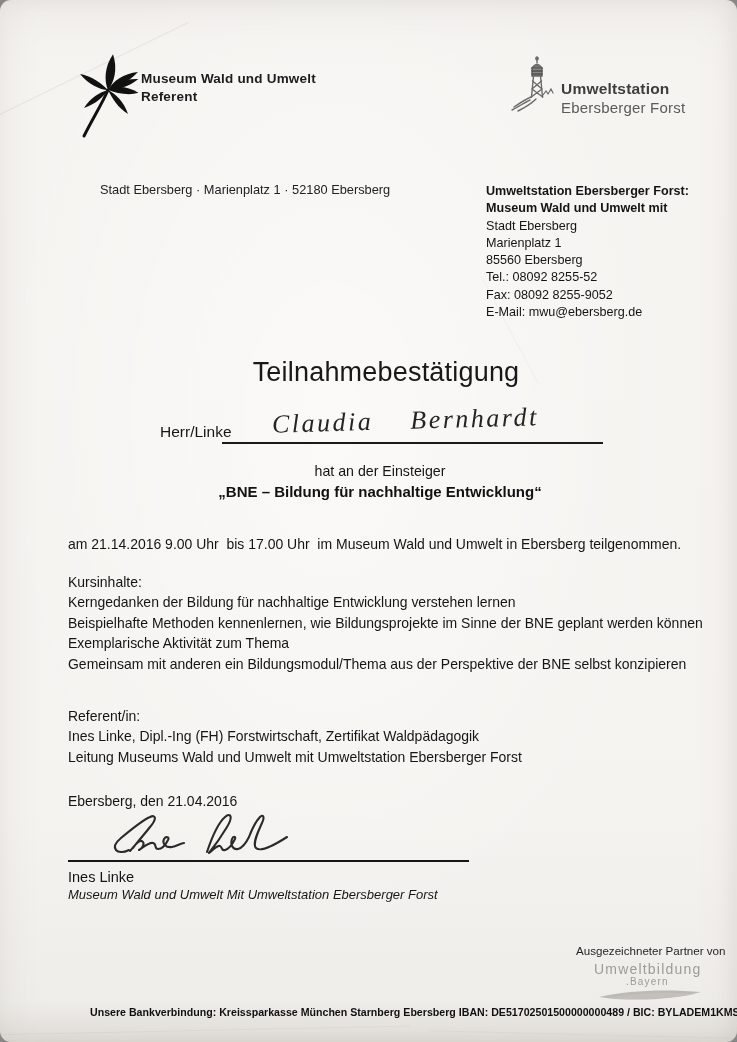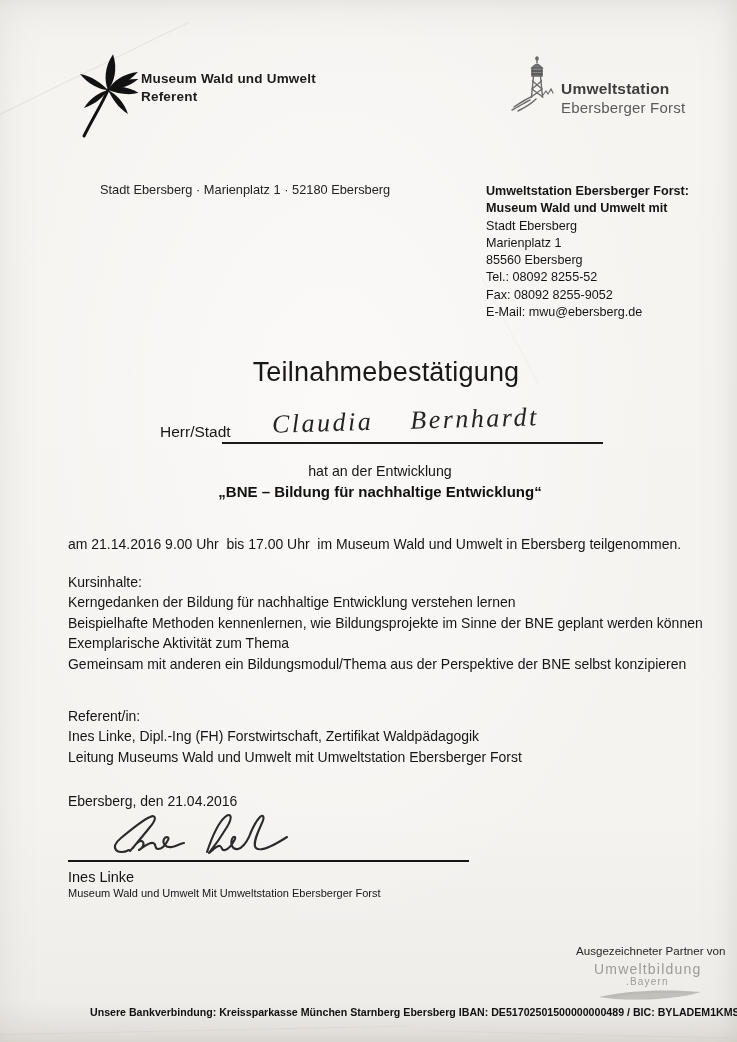--- a/index.html
+++ b/index.html
@@ -8,20 +8,21 @@
     width:737px;height:1042px;
     margin:0 auto;
     background:
       radial-gradient(ellipse at 45% 40%, rgba(255,255,255,0.55) 0%, rgba(255,255,255,0) 60%),
       linear-gradient(180deg,#f3f1ee 0%, #f6f4f1 8%, #f5f3f0 78%, #efedea 96%, #e3e0db 100%),
       #f5f3f0;
     box-shadow: inset 0 0 40px rgba(120,112,100,0.12), inset -6px 0 14px rgba(120,112,100,0.06);
     overflow:hidden;
     font-family:"Liberation Sans", sans-serif;
     color:#1a1a1a;
+    border-radius:11px;
   }
   .crease{position:absolute;background:rgba(110,104,94,0.10);pointer-events:none;}
   .crease.c1{width:220px;height:1px;left:-20px;top:70px;transform:rotate(-26deg);}
   .crease.c2{width:120px;height:1px;left:450px;top:330px;transform:rotate(62deg);opacity:.5;}
   .crease.c3{width:420px;height:1px;left:-10px;top:1030px;transform:rotate(-1.2deg);opacity:.6;}
   .crease.c4{width:300px;height:1px;left:430px;top:1034px;transform:rotate(1.4deg);opacity:.5;}
   .abs{position:absolute;}
   .museum-name{font-size:13.5px;font-weight:700;color:#1c1c1c;line-height:18px;letter-spacing:.2px;}
   .station-name1{font-size:15.5px;font-weight:700;color:#3d3d3d;letter-spacing:.2px;}
   .station-name2{font-size:15px;font-weight:400;color:#5a5a5a;letter-spacing:.2px;}
@@ -37,21 +38,21 @@
   }
   .name-line{border-bottom:2px solid #1a1a1a;}
   .centerblock{text-align:center;}
   .ct1{font-size:14.2px;color:#151515;}
   .ct2{font-size:15px;font-weight:700;color:#111;margin-top:4px;}
   .ct3{font-size:15px;font-weight:700;color:#111;margin-top:3px;}
   .body-line{font-size:14.2px;color:#151515;white-space:pre-wrap;transform:scaleX(.985);transform-origin:left;}
   .body-block{font-size:14.2px;color:#151515;line-height:20.4px;transform:scaleX(.985);transform-origin:left;}
   .sig-line{border-bottom:2px solid #161616;}
   .sig-name{font-size:14.5px;color:#141414;}
-  .sig-org{font-size:11px;color:#161616;}
+  .sig-org{font-size:13px;color:#161616;font-style:italic;}
   .partner-caption{font-size:11.6px;color:#262626;}
   .partner-logo1{font-size:14px;color:#9d9b97;letter-spacing:1.2px;}
   .partner-logo2{font-size:10px;color:#9d9b97;letter-spacing:1.2px;}
   .bank{font-size:11.8px;font-weight:700;color:#101010;white-space:nowrap;transform:scaleX(.9);transform-origin:left;}
 </style>
 </head>
 <body>
 
 <div class="page">
 
@@ -103,26 +104,26 @@
     <div>Stadt Ebersberg</div>
     <div>Marienplatz 1</div>
     <div>85560 Ebersberg</div>
     <div>Tel.: 08092 8255-52</div>
     <div>Fax: 08092 8255-9052</div>
     <div>E-Mail: mwu@ebersberg.de</div>
   </div>
 
   <div class="abs doc-title" style="left:36px;top:357px;width:700px;">Teilnahmebestätigung</div>
 
-  <div class="abs hf-label" style="left:160px;top:423px;">Herr/Stadt</div>
+  <div class="abs hf-label" style="left:160px;top:423px;">Herr/Linke</div>
   <div class="abs handwriting" style="left:272px;top:406px;">Claudia Bernhardt</div>
   <div class="abs name-line" style="left:222px;top:420px;width:381px;height:22px;"></div>
 
   <div class="abs centerblock" style="left:24px;top:463px;width:712px;">
-    <div class="ct1">hat an der Entwicklung</div>
+    <div class="ct1">hat an der Einsteiger</div>
     <div class="ct2">„BNE – Bildung für nachhaltige Entwicklung“</div>
   </div>
 
   <div class="abs body-line" style="left:68px;top:536px;width:680px;">am 21.14.2016 9.00 Uhr  bis 17.00 Uhr  im Museum Wald und Umwelt in Ebersberg teilgenommen.</div>
 
   <div class="abs body-block" style="left:68px;top:572px;width:690px;">
     <div>Kursinhalte:</div>
     <div>Kerngedanken der Bildung für nachhaltige Entwicklung verstehen lernen</div>
     <div>Beispielhafte Methoden kennenlernen, wie Bildungsprojekte im Sinne der BNE geplant werden können</div>
     <div>Exemplarische Aktivität zum Thema</div>

